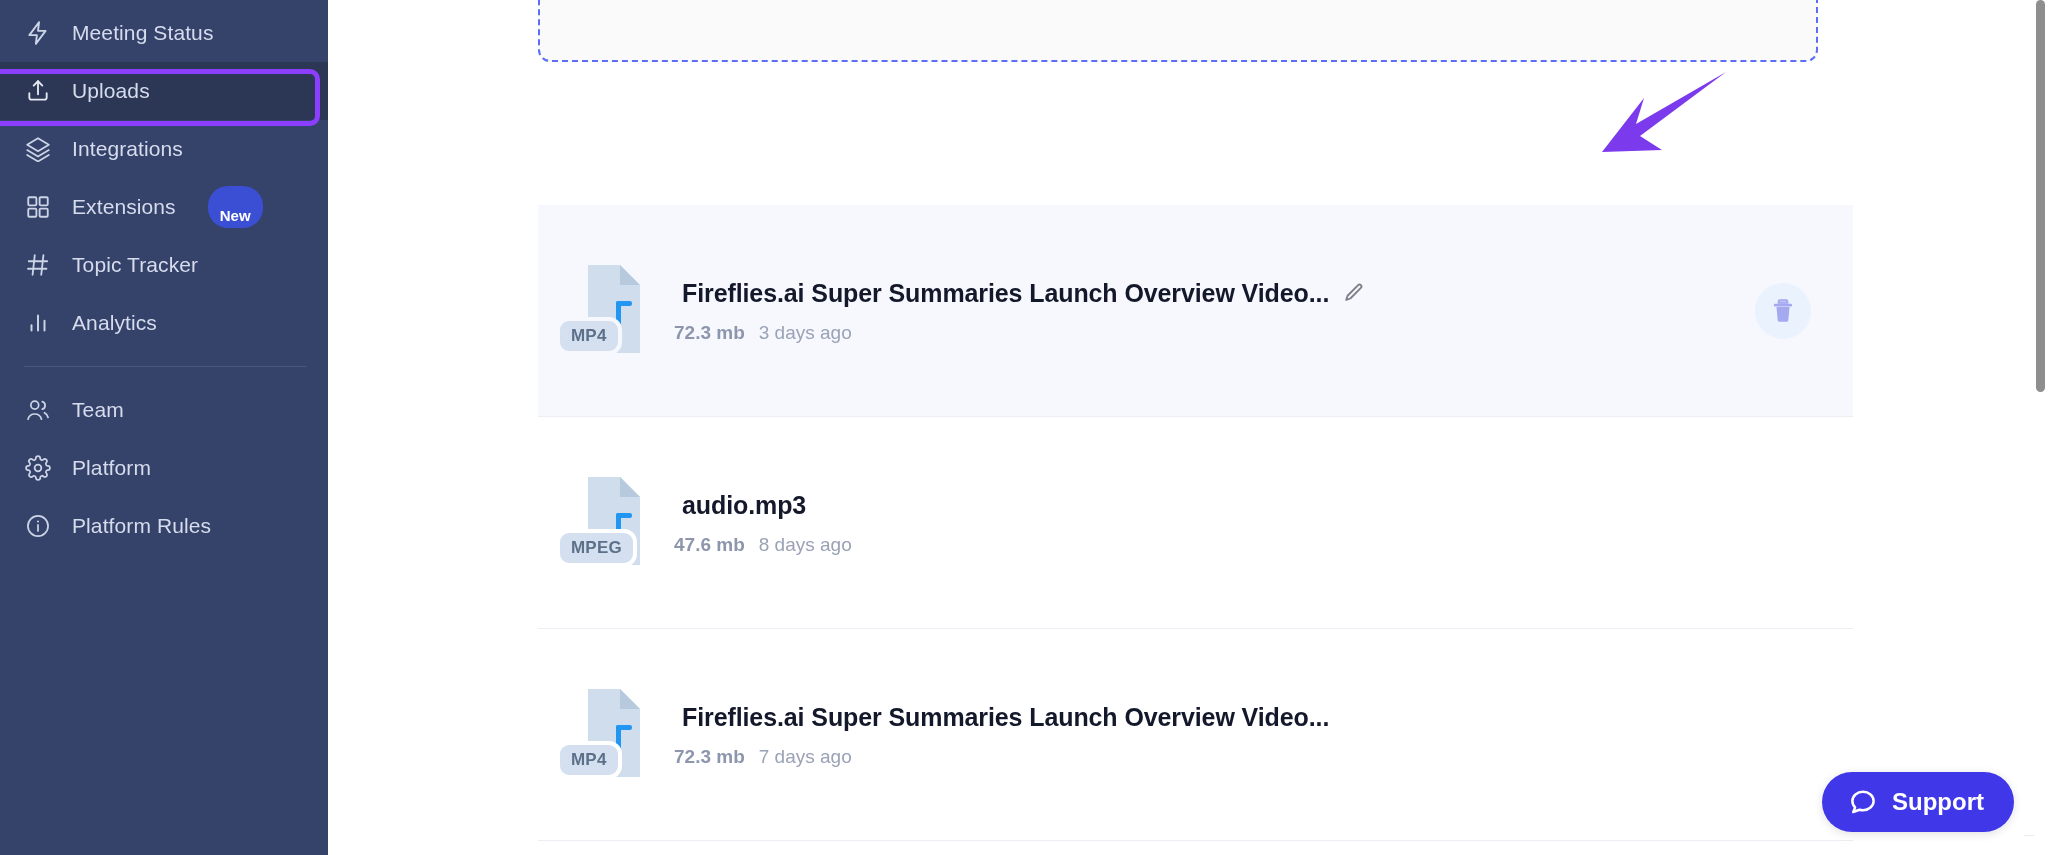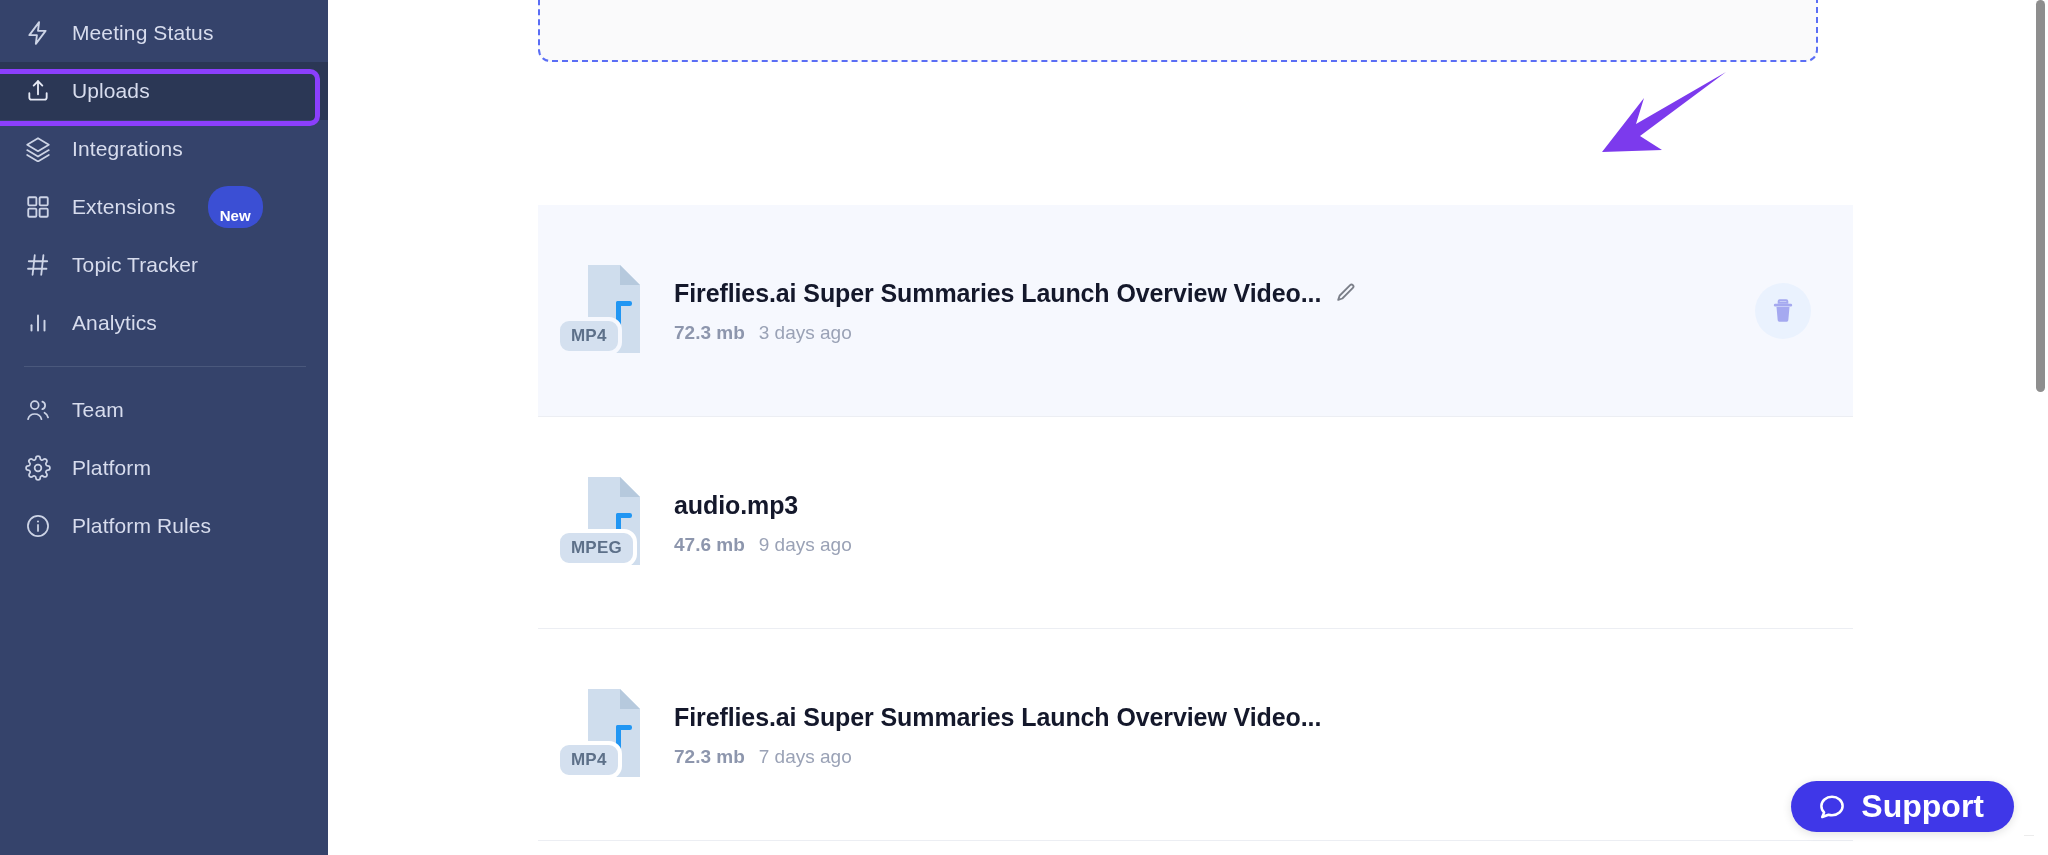--- a/index.html
+++ b/index.html
@@ -137,20 +137,21 @@
   }
   .file-row.highlight .fmt-pill { border-color: #f6f8fe; }
   .file-meta-col { display: flex; flex-direction: column; gap: 14px; min-width: 0; flex: 1 1 auto; }
   .file-title-line { display: flex; align-items: center; gap: 14px; }
   .file-title {
     font-size: 25px;
     font-weight: bold;
     color: #14182b;
     white-space: nowrap;
     letter-spacing: -.1px;
+    margin-left: 8px;
   }
   .edit-icon { flex: 0 0 auto; cursor: pointer; display:flex; }
   .file-sub { display: flex; align-items: baseline; gap: 14px; }
   .file-size { font-size: 19px; font-weight: bold; color: #8d96ad; }
   .file-age  { font-size: 19px; color: #9aa2b6; }
 
   .delete-btn {
     width: 56px; height: 56px;
     border-radius: 50%;
     background: #eaf2fe;
@@ -159,26 +160,26 @@
     flex: 0 0 56px;
     margin-right: 22px;
   }
 
   
   .support-btn {
     position: absolute;
     right: 34px; bottom: 23px;
     background: #3f37e8;
     color: #ffffff;
-    height: 51px;
+    height: 60px;
     border-radius: 32px;
     display: flex; align-items: center;
     gap: 14px;
     padding: 0 30px 0 26px;
-    font-size: 32px;
+    font-size: 24px;
     font-weight: bold;
     cursor: pointer;
     z-index: 20;
     box-shadow: 0 2px 10px rgba(0,0,0,.12);
   }
   .support-bg-line {
     position: absolute;
     left: 1696px; bottom: 19px;
     width: 150px; height: 1px;
     background: #ececec;
@@ -372,21 +373,21 @@
             </g>
           </svg>
           <span class="fmt-pill">MPEG</span>
         </div>
         <div class="file-meta-col">
           <div class="file-title-line">
             <span class="file-title">audio.mp3</span>
           </div>
           <div class="file-sub">
             <span class="file-size">47.6 mb</span>
-            <span class="file-age">9 days ago</span>
+            <span class="file-age">8 days ago</span>
           </div>
         </div>
       </div>
 
       <div class="file-row divided">
         <div class="file-icon-wrap">
           <svg width="72" height="92" viewBox="0 0 72 92">
             <path d="M18 2 H50 L70 22 V90 H18 Z" fill="#cfdded"></path>
             <path d="M50 2 L70 22 H50 Z" fill="#b6c9dd"></path>
             <g fill="#2196f3">

